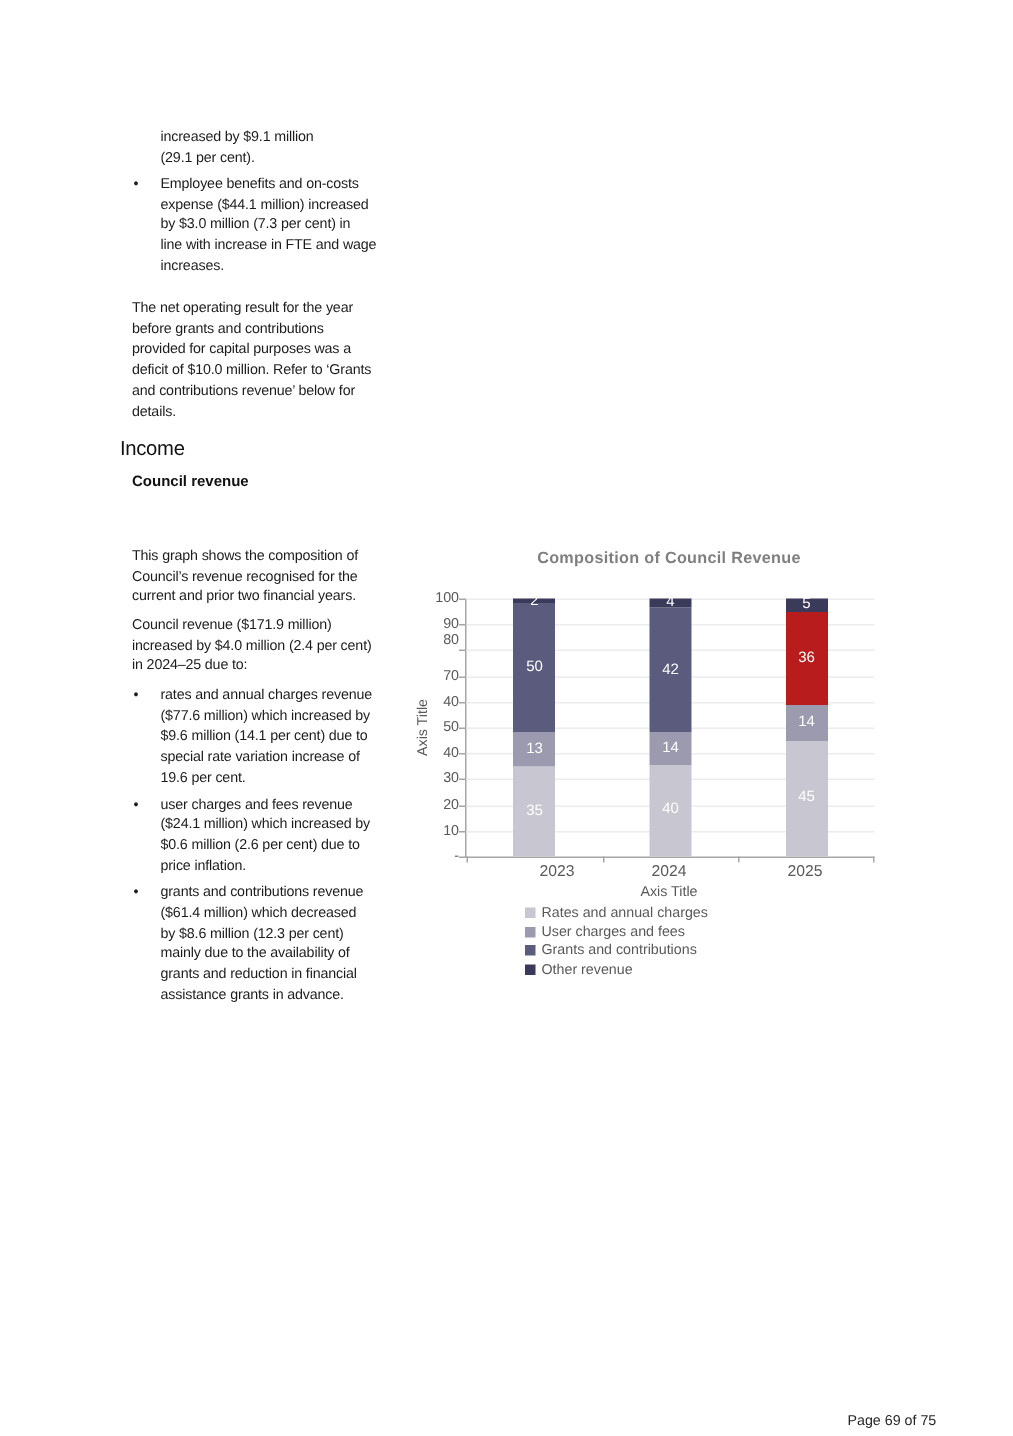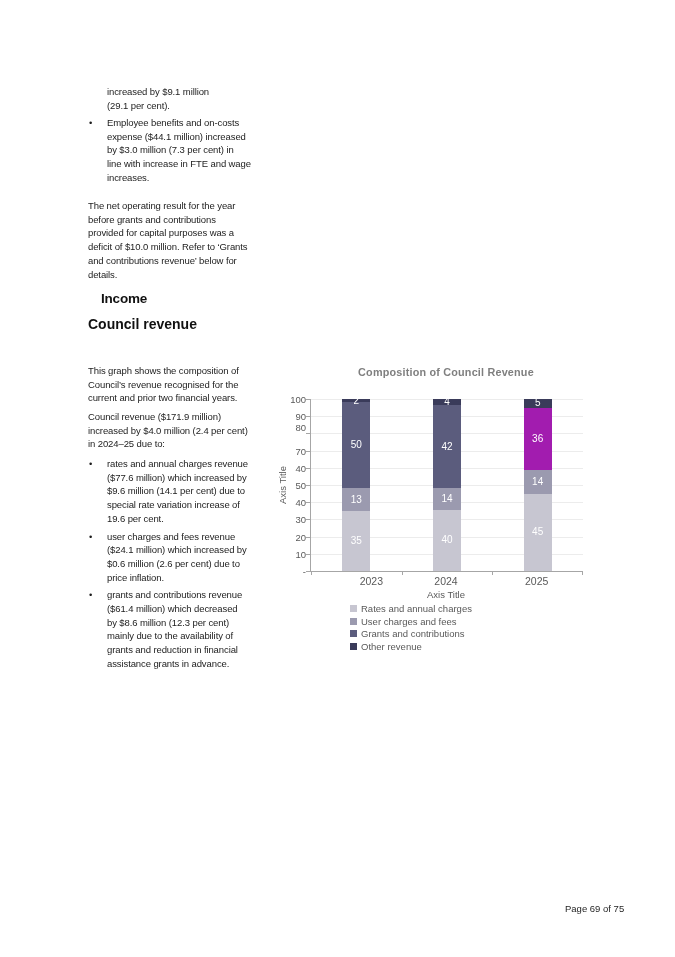--- a/index.html
+++ b/index.html
@@ -10,23 +10,23 @@
   }
   
   .tblock { position:absolute; left:88px; width:225px; font-size:9.5px;
             line-height:13.7px; letter-spacing:-0.1px; color:#1c1c1c; }
   .pre { white-space:pre-line; }
   .hang { padding-left:19px; }
   .bullet { position:relative; padding-left:19px; }
   .bullet + .bullet { margin-top:4px; }
   .bullet .marker { position:absolute; left:1px; top:0; font-size:9.5px; }
   .bullet .btxt { display:block; white-space:pre-line; }
-  .h1 { position:absolute; left:101px; font-size:13.5px; font-weight:bold;
+  .h1 { position:absolute; left:80px; font-size:13.5px; font-weight:normal;
         letter-spacing:-0.2px; color:#111111; }
-  .h2 { position:absolute; left:88px; font-size:14px; font-weight:bold; color:#111111; }
+  .h2 { position:absolute; left:88px; font-size:10px; font-weight:bold; color:#111111; }
   
   .chart { position:absolute; left:278px; top:363px; width:340px; height:300px; }
   .chart-title { position:absolute; left:32px; top:3px; width:272px; text-align:center;
                  font-size:10.8px; font-weight:bold; letter-spacing:0.2px; color:#7f7f7f; }
   .y-axis-title { position:absolute; left:-2px; top:36px; height:172px; width:12px;
                   display:flex; align-items:center; justify-content:center;
                   writing-mode:vertical-rl; transform:rotate(180deg);
                   font-size:9.5px; color:#595959; }
   .y-ticks { position:absolute; left:6px; top:36px; width:22px; height:172px; }
   .ytick-label { position:absolute; right:0; transform:translateY(-50%);
@@ -43,21 +43,21 @@
                justify-content:center; font-size:10px; line-height:10px; }
   .x-labels { position:absolute; left:0; top:212px; width:100%; height:14px; }
   .xlabel { position:absolute; transform:translateX(-50%); font-size:10.5px; color:#595959; }
   .x-axis-title { position:absolute; left:32px; top:226px; width:272px; text-align:center;
                   font-size:9.5px; color:#595959; }
   .legend { position:absolute; left:72px; top:239px; }
   .legend-item { display:flex; align-items:center; height:12.7px; }
   .legend-swatch { width:7px; height:7px; margin-right:4px; flex:0 0 auto; }
   .legend-label { font-size:9.5px; color:#595959; white-space:nowrap; }
   
-  .footer { position:absolute; left:565px; top:903px; font-size:9.5px; color:#262626; }
+  .footer { position:absolute; left:565px; top:942px; font-size:9.5px; color:#262626; }
 </style>
 </head>
 <body>
 
 <div class="page">
 
   <div class="tblock hang pre" style="top:85px">increased by $9.1 million
 (29.1 per cent).</div>
 
   <div class="tblock" style="top:116px">
@@ -187,21 +187,21 @@
             <div class="seg-label" style="color: rgb(255, 255, 255);">4</div>
           </div>
         </div>
         <div class="bar" style="left: 212.667px;">
           <div class="segment" style="height: 77.4px; background: rgb(199, 198, 209);">
             <div class="seg-label" style="color: rgb(255, 255, 255);">45</div>
           </div>
           <div class="segment" style="height: 24.08px; background: rgb(155, 154, 175);">
             <div class="seg-label" style="color: rgb(255, 255, 255);">14</div>
           </div>
-          <div class="segment" style="height: 61.92px; background: #a21caf;">
+          <div class="segment" style="height: 61.92px; background: #b91c1c;">
             <div class="seg-label" style="color: rgb(255, 255, 255);">36</div>
           </div>
           <div class="segment" style="height: 8.6px; background: rgb(58, 59, 90);">
             <div class="seg-label" style="color: rgb(255, 255, 255);">5</div>
           </div>
         </div>
       </div>
     <div class="x-labels">
         <div class="xlabel" style="left: 77.3333px; margin-left: 16px;">2023</div>
         <div class="xlabel" style="left: 168px;">2024</div>

